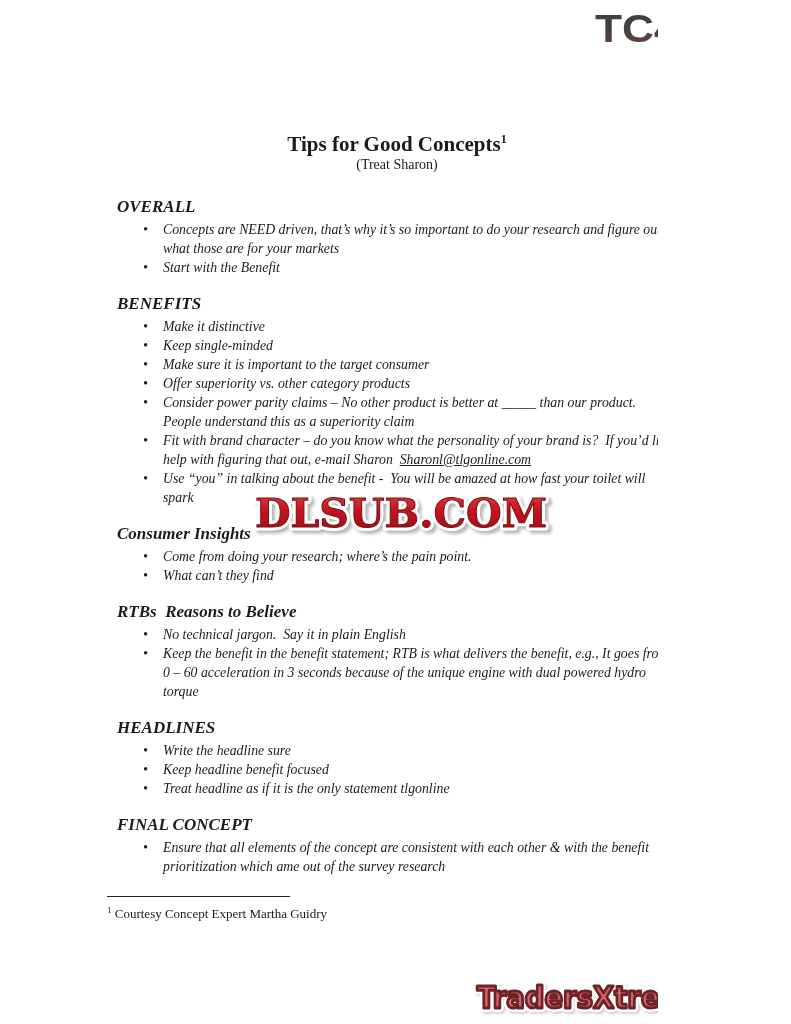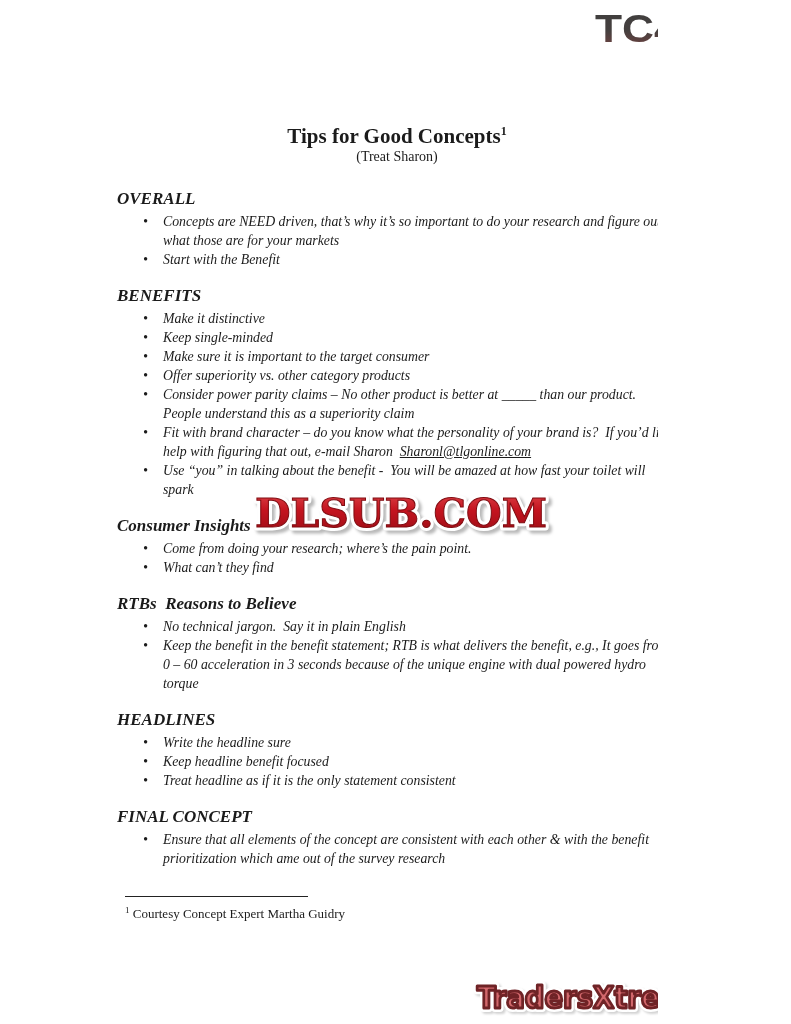--- a/index.html
+++ b/index.html
@@ -5,21 +5,21 @@
   html,body{margin:0;padding:0;background:#fff;}
   .page{
     position:relative;
     width:658px;height:1024px;
     background:#ffffff;
     overflow:hidden;
     font-family:"Liberation Serif", serif;
     color:#1b1b1b;
   }
   .content{
-    position:absolute;left:117px;top:8px;width:560px;
+    position:absolute;left:117px;top:16px;width:560px;
   }
   .doc-title{
     margin:116px 0 0 0;
     text-align:center;
     font-size:21px;font-weight:bold;line-height:24px;
     white-space:pre-wrap;
   }
   .doc-title sup{font-size:12px;line-height:0;}
   .doc-subtitle{
     text-align:center;font-size:14px;line-height:18px;
@@ -41,21 +41,21 @@
     font-size:13.8px;line-height:19px;
     white-space:pre-wrap;
   }
   .section li::before{
     content:"\2022";
     position:absolute;left:26px;top:0;
     font-size:14px;
   }
   .u{ text-decoration:underline; }
   .footnote{
-    position:absolute;left:125px;top:896px;width:560px;
+    position:absolute;left:107px;top:896px;width:560px;
   }
   .footnote-rule{
     width:183px;height:0;border:none;border-top:1.4px solid #222;margin:0;
   }
   .footnote-text{
     margin-top:5px;font-size:13px;line-height:17px;white-space:pre-wrap;
   }
   .footnote-text sup{font-size:9px;}
   .wm{position:absolute;pointer-events:none;}
   .wm-tc4s{left:592px;top:4px;}
@@ -114,21 +114,21 @@
           <ul>
             <li>No technical jargon.  Say it in plain English</li>
             <li>Keep the benefit in the benefit statement; RTB is what delivers the benefit, e.g., It goes from 0 – 60 acceleration in 3 seconds because of the unique engine with dual powered hydro torque</li>
           </ul>
         </div>
         <div class="section">
           <h2>HEADLINES</h2>
           <ul>
             <li>Write the headline sure</li>
             <li>Keep headline benefit focused</li>
-            <li>Treat headline as if it is the only statement consistent</li>
+            <li>Treat headline as if it is the only statement tlgonline</li>
           </ul>
         </div>
         <div class="section">
           <h2>FINAL CONCEPT</h2>
           <ul>
             <li>Ensure that all elements of the concept are consistent with each other &amp; with the benefit prioritization which ame out of the survey research</li>
           </ul>
         </div>
       </div>
   </div>

